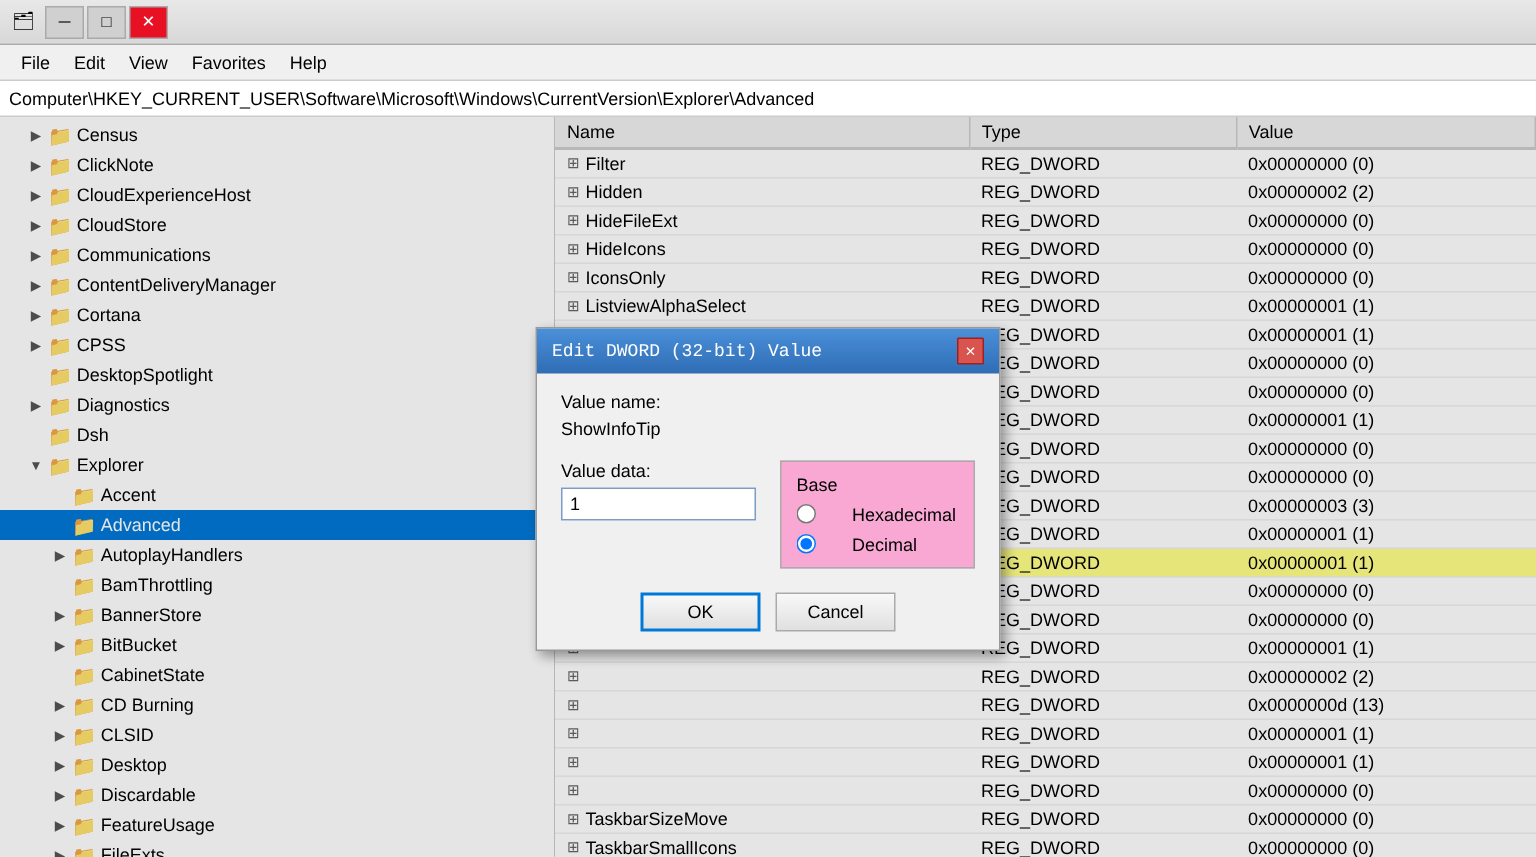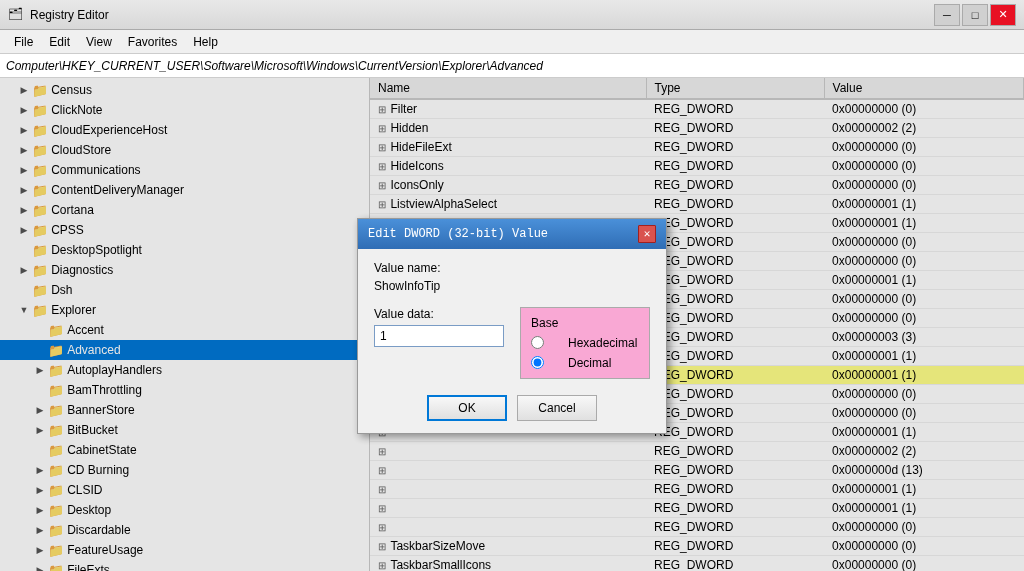--- a/index.html
+++ b/index.html
@@ -32,21 +32,20 @@
 
     
     .address-bar {
       background: #fff;
       height: 24px;
       display: flex;
       align-items: center;
       padding: 0 6px;
       border-bottom: 1px solid #ccc;
       font-size: 12px;
-      font-style: italic;
     }
 
     
     .main-content {
       display: flex;
       height: calc(571px - 76px);
     }
 
     
     .tree-panel {
@@ -213,21 +212,20 @@
     ::-webkit-scrollbar-track { background: #f0f0f0; }
     ::-webkit-scrollbar-thumb { background: #bbb; border: 1px solid #aaa; }
 
     .highlighted-row td { background: #ffff88 !important; }
   </style>
 </head>
 <body>
 
 <div class="title-bar">
   <span class="title-bar-icon">🗂</span>
-  <span class="title-bar-text">Registry Editor</span>
   <div class="title-bar-controls">
     <div class="title-bar-btn">─</div>
     <div class="title-bar-btn">□</div>
     <div class="title-bar-btn" style="background:#e81123;color:#fff;">✕</div>
   </div>
 </div>
 
 <div class="menu-bar">
   <span class="menu-item">File</span>
   <span class="menu-item">Edit</span>

